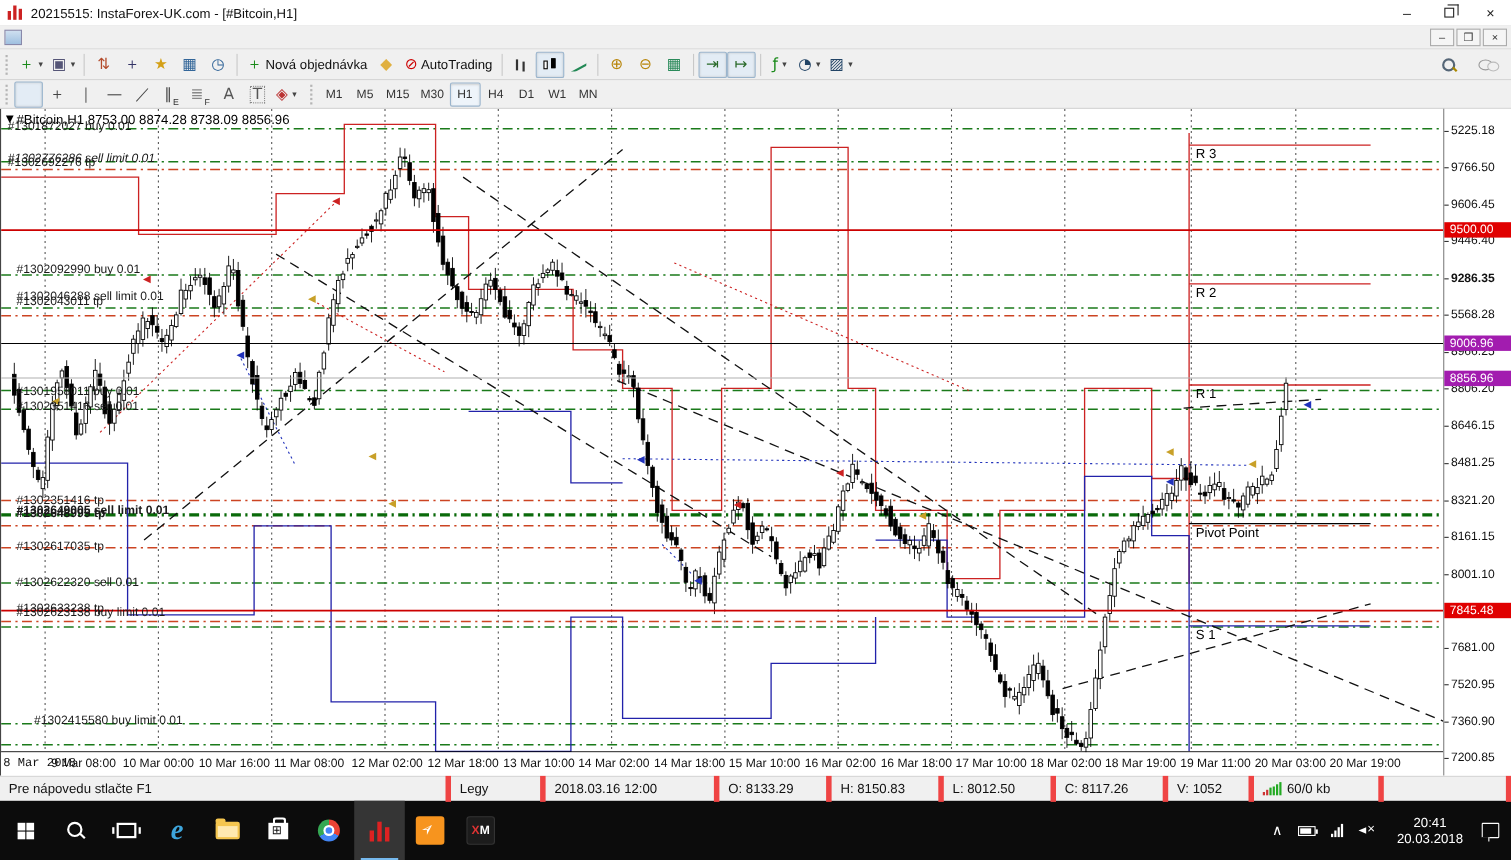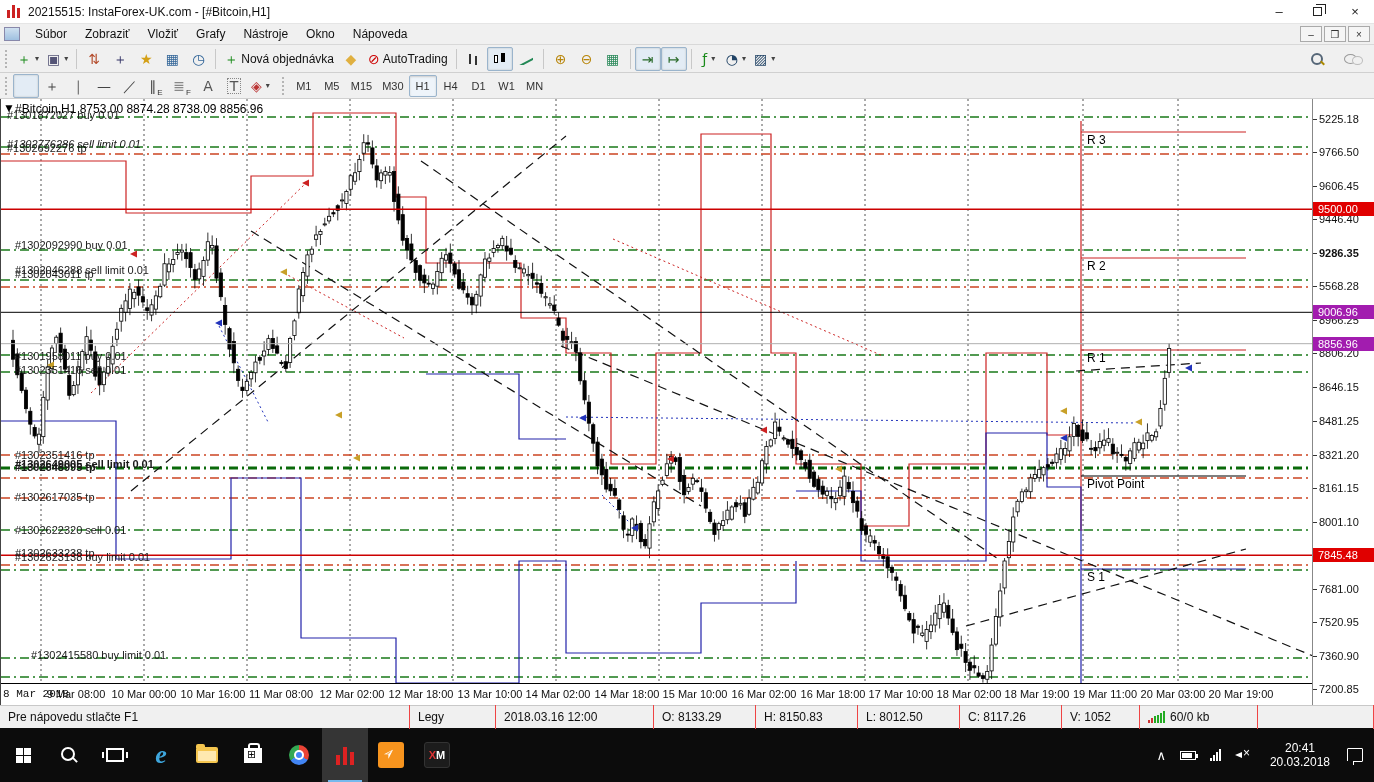--- a/index.html
+++ b/index.html
@@ -73,21 +73,21 @@
   .ttick.first{transform:none;}
   .yaxis{width:62px;height:606px;position:relative;background:#fff;border-left:1px solid #888;font-size:11px;color:#111;}
   .ytick{position:absolute;left:6px;white-space:nowrap;}
   .ytick:before{content:"";position:absolute;left:-6px;top:6px;width:4px;height:1px;background:#333;}
   .badge{position:absolute;left:0;width:62px;height:14px;color:#fff;font-size:11px;line-height:14px;padding-left:5px;}
   .badge.red{background:#e00000;}
   .badge.black{background:#a21caf;}
 
   
   .statusbar{height:23px;background:#f0f0f0;border-top:1px solid #c8c8c8;display:flex;align-items:center;font-size:12px;color:#111;}
-  .sseg{height:100%;display:flex;align-items:center;padding:12px 8px;border-right:1px solid #ef4444;white-space:nowrap;text-align:right;}
+  .sseg{height:100%;display:flex;align-items:center;padding:12px 8px;border-right:5px solid #ef4444;white-space:nowrap;text-align:right;}
   .connbars{display:inline-flex;align-items:flex-end;gap:1px;margin-right:5px;height:12px;}
   .connbars i{width:2px;display:inline-block;}
 
   
   .taskbar{height:54px;background:#0c0c0c;display:flex;align-items:stretch;color:#fff;}
   .tbicon{width:46px;display:flex;align-items:center;justify-content:center;position:relative;}
   .tbicon.active{background:#353535;}
   .tbicon.active:after{content:"";position:absolute;left:6px;right:6px;bottom:0;height:2px;background:#76b9ed;}
   .win-start{display:inline-grid;grid-template-columns:7px 7px;grid-gap:1px;}
   .win-start i{width:7px;height:7px;background:#fff;}
@@ -148,29 +148,20 @@
       <span class="wbtn">–</span>
       <span class="wbtn">
           <span class="restore-glyph"></span>
         </span>
       <span class="wbtn">×</span>
     </div>
   </div>
 
   <div class="menubar">
     <span class="childicon"></span>
-    <nav id="menu" style="display:flex;">
-        <span class="menu-item">Súbor</span>
-        <span class="menu-item">Zobraziť</span>
-        <span class="menu-item">Vložiť</span>
-        <span class="menu-item">Grafy</span>
-        <span class="menu-item">Nástroje</span>
-        <span class="menu-item">Okno</span>
-        <span class="menu-item">Nápoveda</span>
-      </nav>
     <div class="childbtns">
       <span class="childbtn">–</span>
       <span class="childbtn">❒</span>
       <span class="childbtn">×</span>
     </div>
   </div>
 
   <div class="toolbar toolbar1">
     <span class="grip"></span>
     <div id="toolbar-main" style="display:flex;align-items:center;">

